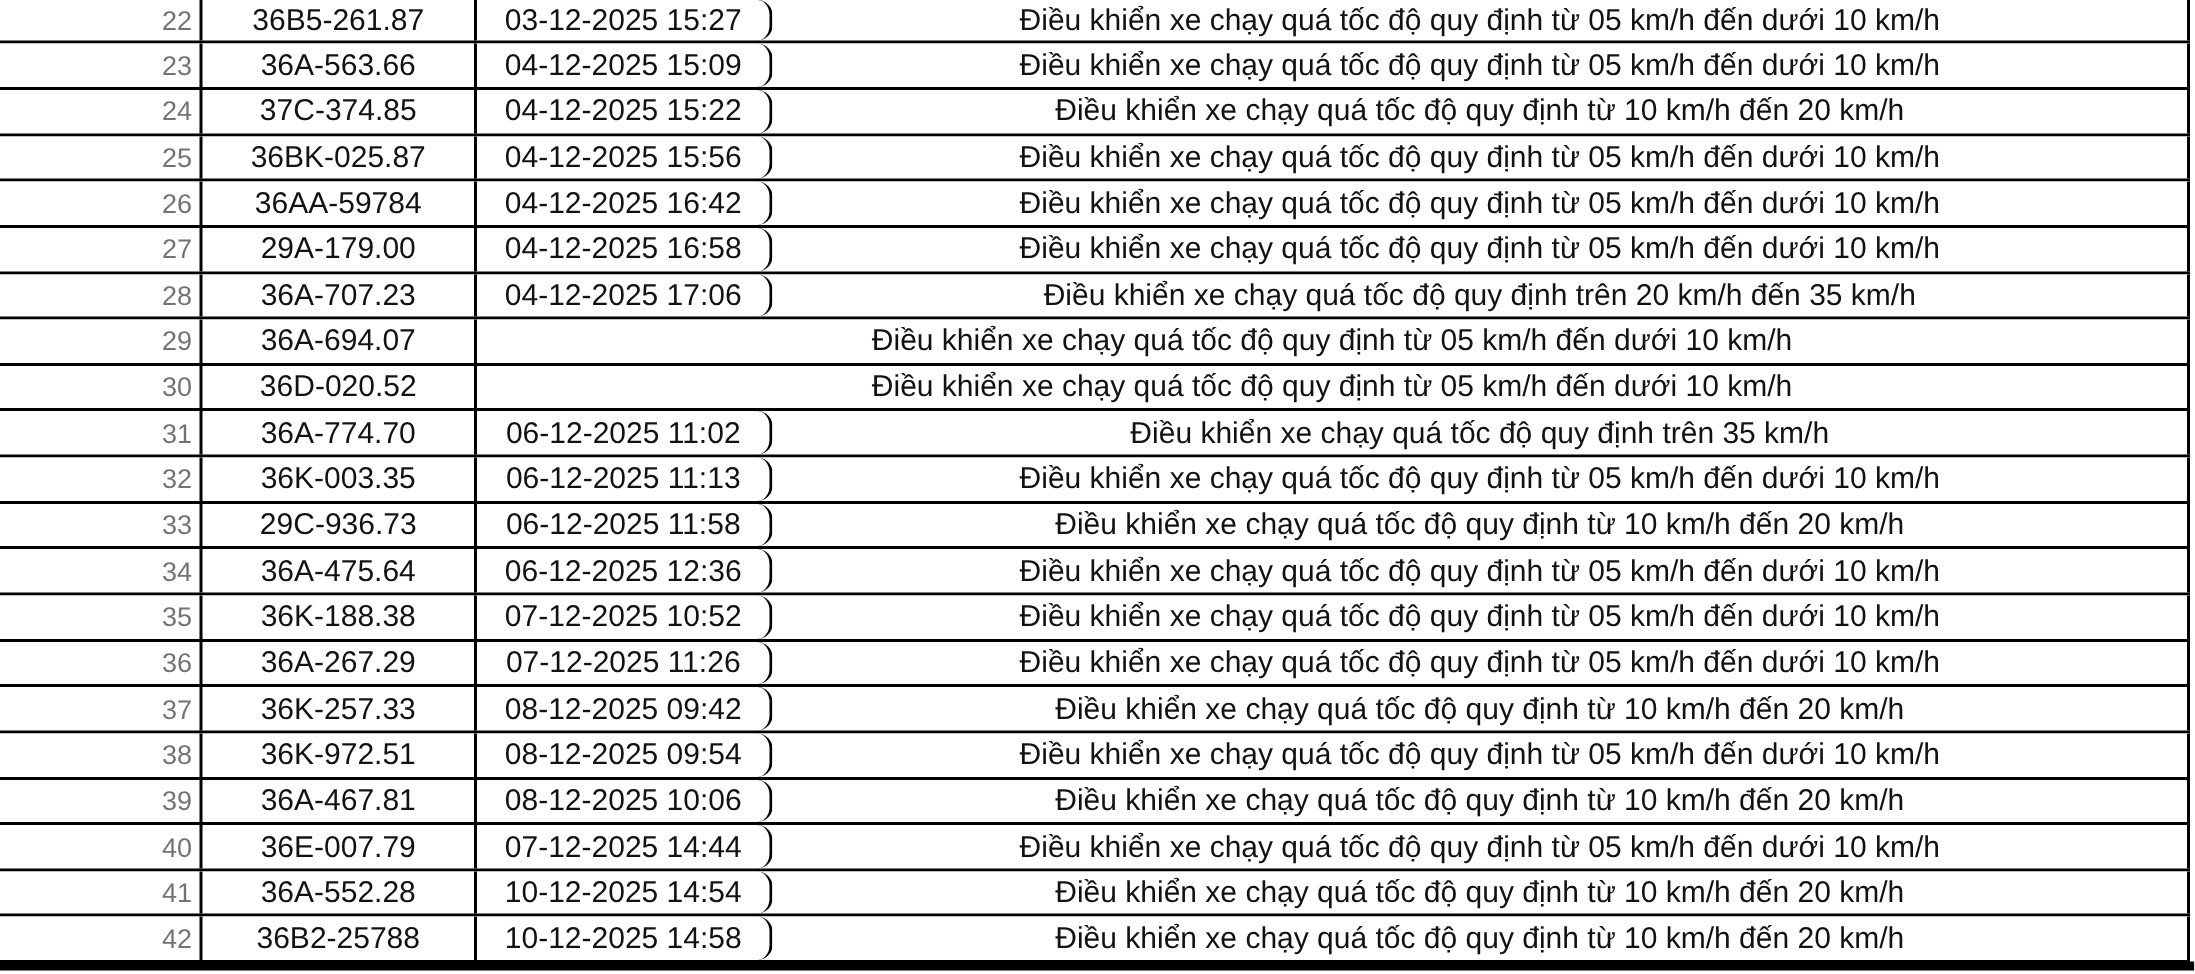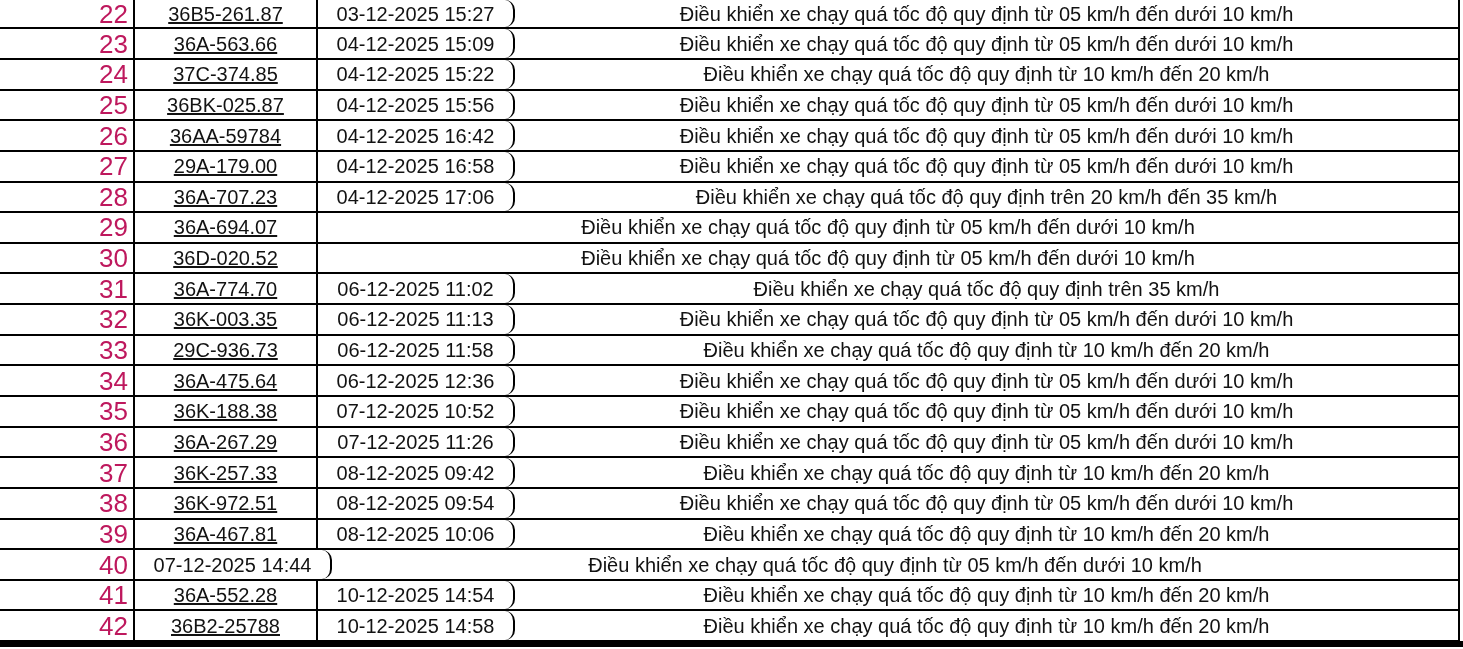--- a/index.html
+++ b/index.html
@@ -39,24 +39,24 @@
     color: #121212;
     white-space: nowrap;
     overflow: hidden;
     line-height: 1;
   }
   .c-stt {
     width: 135px;
     border-right: 2px solid #000000;
     justify-content: flex-end;
     padding-right: 5px;
-    font-size: 26px;
-    color: #be185d;
+    font-size: 18px;
+    color: #737373;
   }
-  .c-plate { width: 183px; border-right: 2px solid #000000; text-decoration: underline; }
+  .c-plate { width: 183px; border-right: 2px solid #000000; }
   .c-date  { width: 197px; border-right: 2px solid #000000; border-radius: 10px; }
   .c-desc  { flex: 1;      border-right: 2px solid #000000; text-align: right; }
   .bottom-bar {
     position: absolute;
     left: 0;
     top: 641px;
     width: 1463px;
     height: 6px;
     background: #000000;
   }
@@ -168,20 +168,21 @@
     <div class="cell c-desc">Điều khiển xe chạy quá tốc độ quy định từ 05 km/h đến dưới 10 km/h</div>
   </div>
         <div class="row">
     <div class="cell c-stt">39</div>
     <div class="cell c-plate">36A-467.81</div>
     <div class="cell c-date">08-12-2025 10:06</div>
     <div class="cell c-desc">Điều khiển xe chạy quá tốc độ quy định từ 10 km/h đến 20 km/h</div>
   </div>
         <div class="row">
     <div class="cell c-stt">40</div>
+    <div class="cell c-plate">36E-007.79</div>
     <div class="cell c-date">07-12-2025 14:44</div>
     <div class="cell c-desc">Điều khiển xe chạy quá tốc độ quy định từ 05 km/h đến dưới 10 km/h</div>
   </div>
         <div class="row">
     <div class="cell c-stt">41</div>
     <div class="cell c-plate">36A-552.28</div>
     <div class="cell c-date">10-12-2025 14:54</div>
     <div class="cell c-desc">Điều khiển xe chạy quá tốc độ quy định từ 10 km/h đến 20 km/h</div>
   </div>
         <div class="row">

